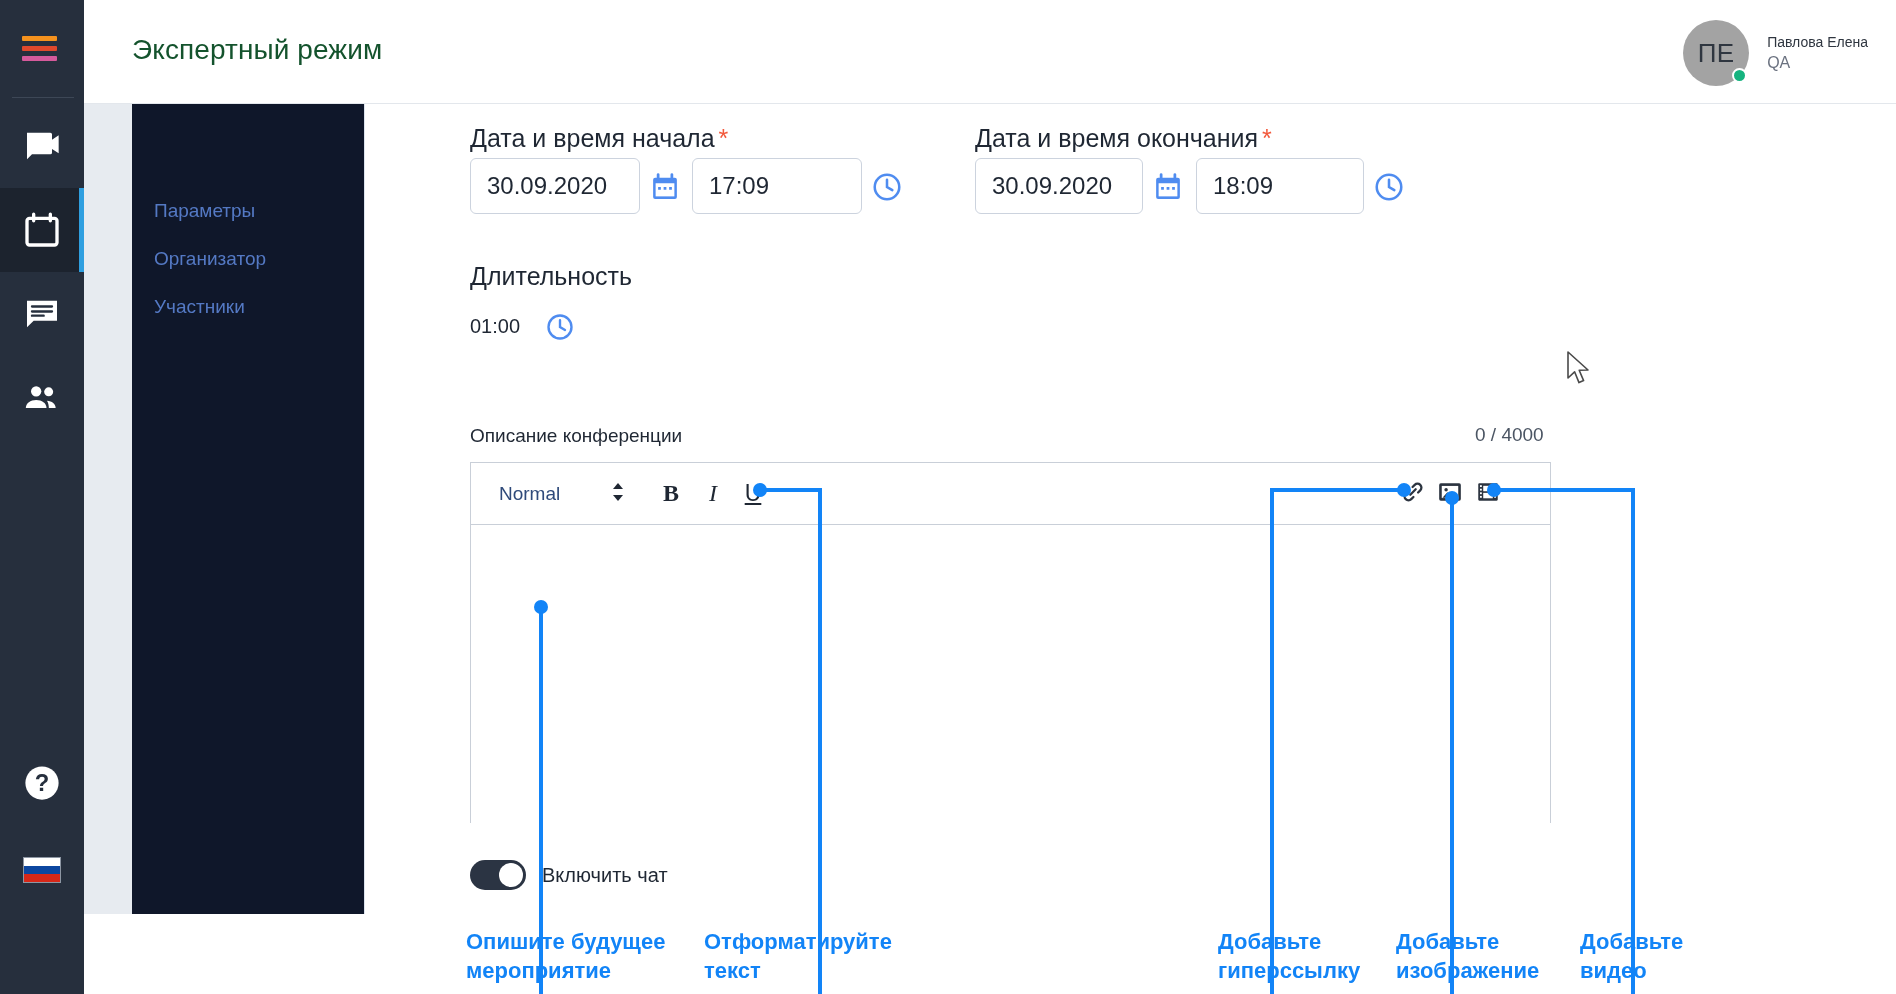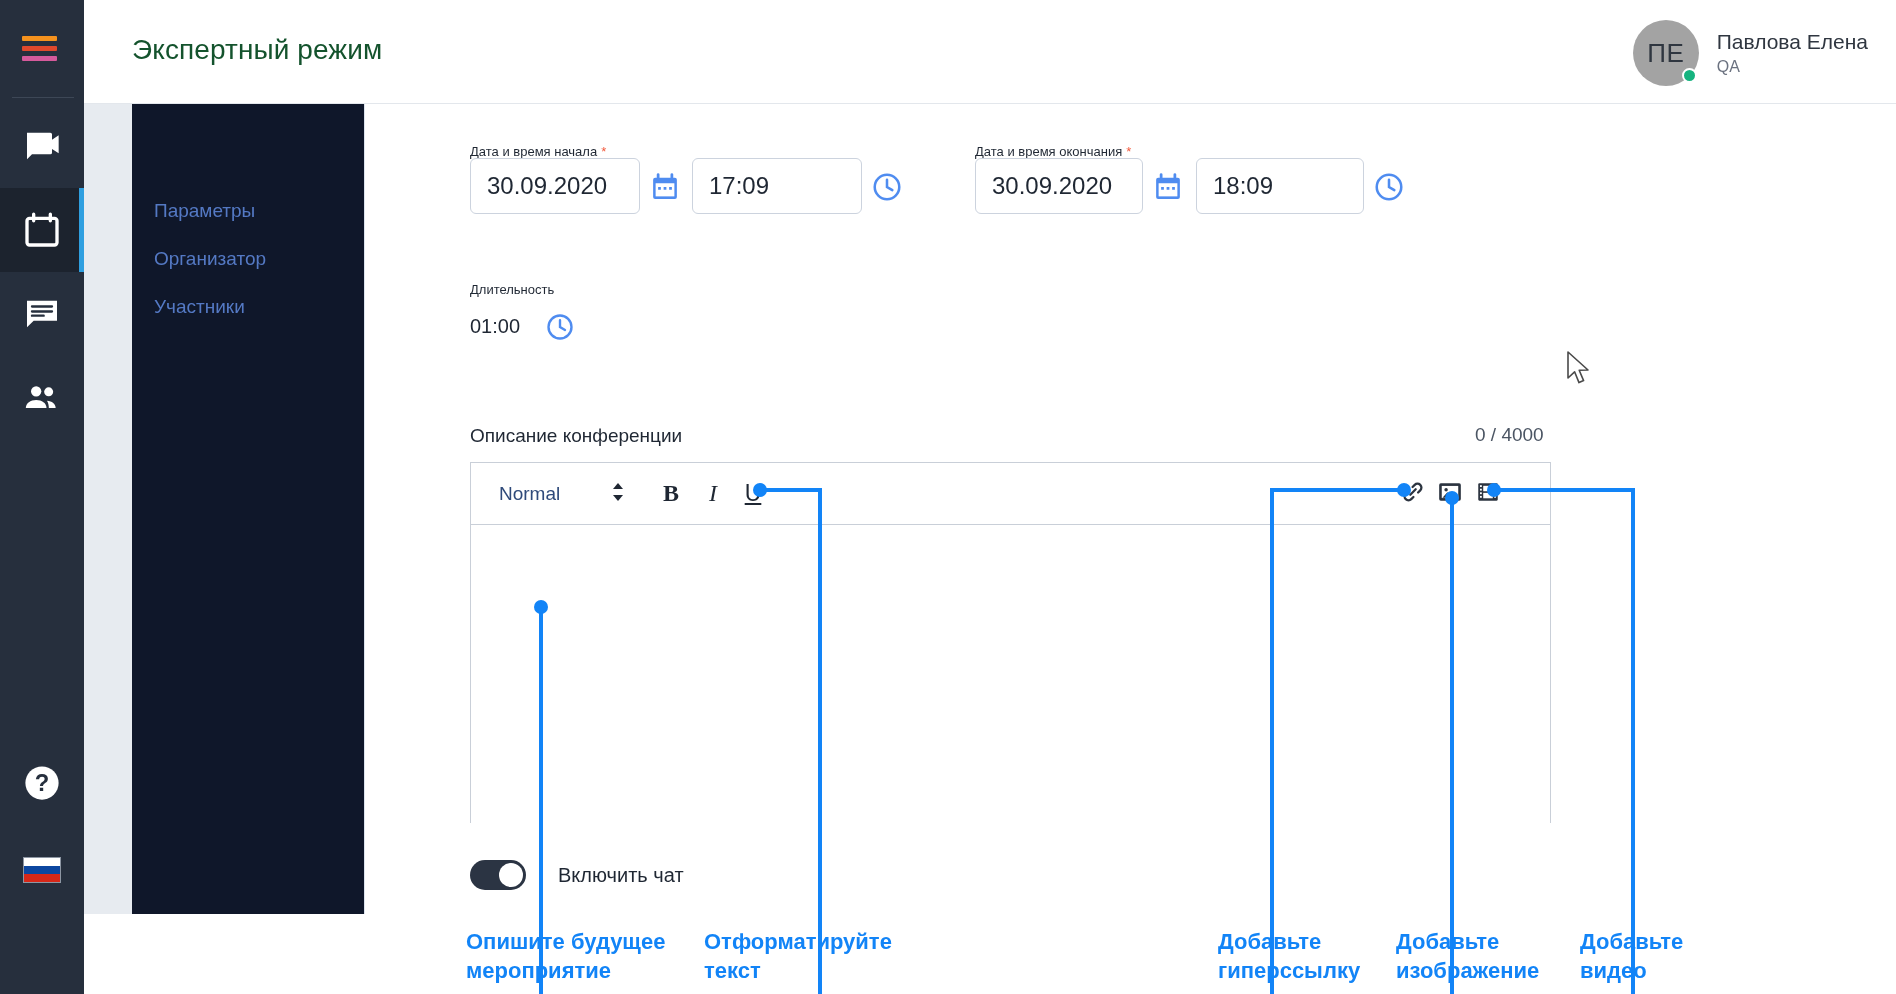--- a/index.html
+++ b/index.html
@@ -70,21 +70,21 @@
     position: relative; width: 66px; height: 66px; border-radius: 50%;
     background: #a3a3a3; color: #2f3640;
     display: flex; align-items: center; justify-content: center;
     font-size: 26px; letter-spacing: .5px;
   }
   .avatar .dot {
     position: absolute; right: 2px; bottom: 3px;
     width: 15px; height: 15px; border-radius: 50%;
     background: #16b37f; border: 2px solid #ffffff;
   }
-  .user-name { font-size: 21px; color: #2f3640; line-height: 1.35; }
+  .user-name { font-size: 14px; color: #2f3640; line-height: 1.35; }
   .user-role { font-size: 16px; color: #6b7280; line-height: 1.35; }
 
   
   .gray-strip {
     position: absolute; left: 84px; top: 104px; width: 48px; height: 810px;
     background: #e7ebf0;
   }
   .side-panel {
     position: absolute; left: 132px; top: 104px; width: 233px; height: 810px;
     background: #0f172a; border-right: 1px solid #dde4ee;
@@ -93,21 +93,21 @@
     position: absolute; left: 22px;
     font-size: 19px; color: #5479c4; cursor: pointer; white-space: nowrap;
   }
   .content {
     position: absolute; left: 388px; top: 104px; width: 1508px; height: 810px;
     background: #ffffff;
   }
 
   
   .field-label {
-    position: absolute; font-size: 13px; color: #1f2733; white-space: nowrap; margin-top: 20px;
+    position: absolute; font-size: 25px; color: #1f2733; white-space: nowrap;
   }
   .req { color: #f2593c; margin-left: 4px; }
   .txtbox {
     position: absolute; height: 56px;
     border: 1px solid #ccd3de; border-radius: 6px; background: #fff;
     display: flex; align-items: center; padding: 0 16px;
     font-size: 24px; color: #1f2733; cursor: text;
   }
   .ico-btn { position: absolute; cursor: pointer; }
   .duration-val {
@@ -135,21 +135,21 @@
     cursor: pointer; color: #1f2733;
   }
   .tb-b { font-size: 24px; font-weight: 700; font-family: "Liberation Serif", serif; }
   .tb-i { font-size: 24px; font-style: italic; font-family: "Liberation Serif", serif; }
   .tb-u { font-size: 23px; text-decoration: underline; font-family: "Liberation Sans", sans-serif; }
   .editor-body {
     position: relative; height: 298px; background: #fff;
   }
 
   
-  .toggle-row { position: absolute; left: 470px; top: 860px; display: flex; align-items: center; gap: 32px; }
+  .toggle-row { position: absolute; left: 470px; top: 860px; display: flex; align-items: center; gap: 16px; }
   .toggle {
     width: 56px; height: 30px; border-radius: 15px; background: #2b3443;
     position: relative; cursor: pointer; flex: none;
   }
   .toggle .knob {
     position: absolute; right: 3px; top: 3px;
     width: 24px; height: 24px; border-radius: 50%; background: #ffffff;
   }
   .toggle-label { font-size: 20px; color: #1f2733; white-space: nowrap; }
 

